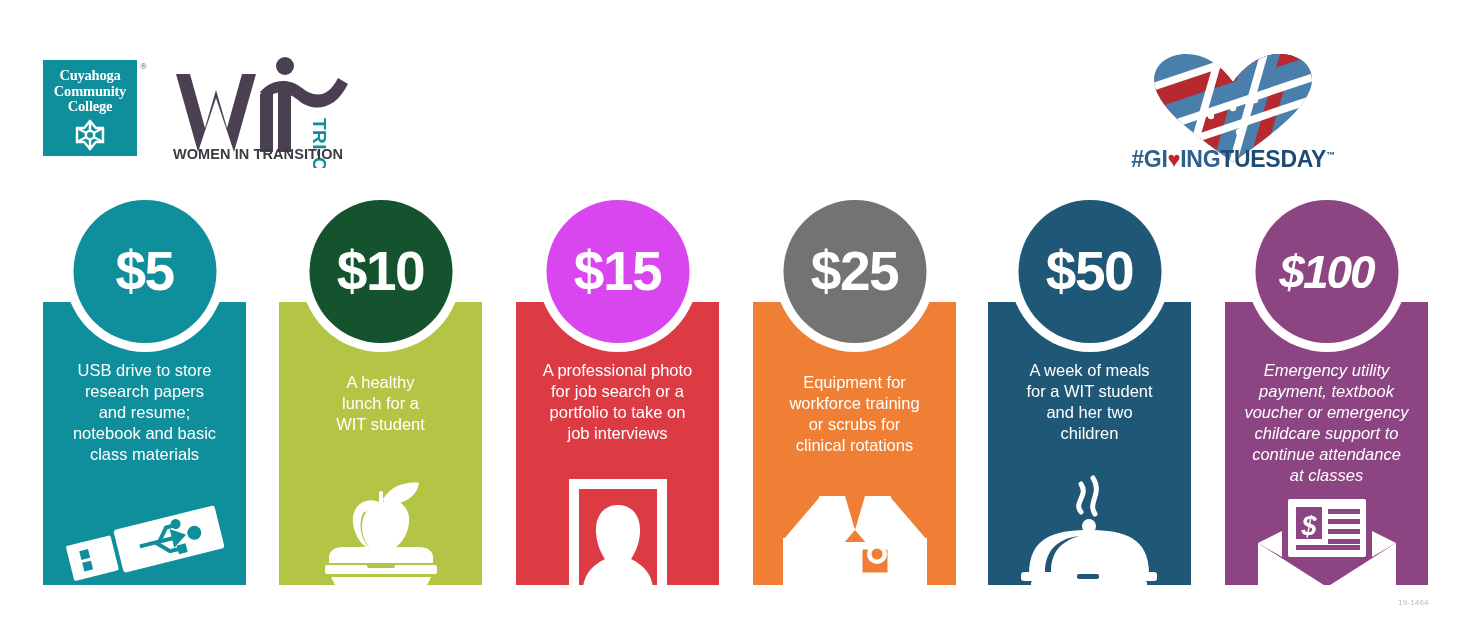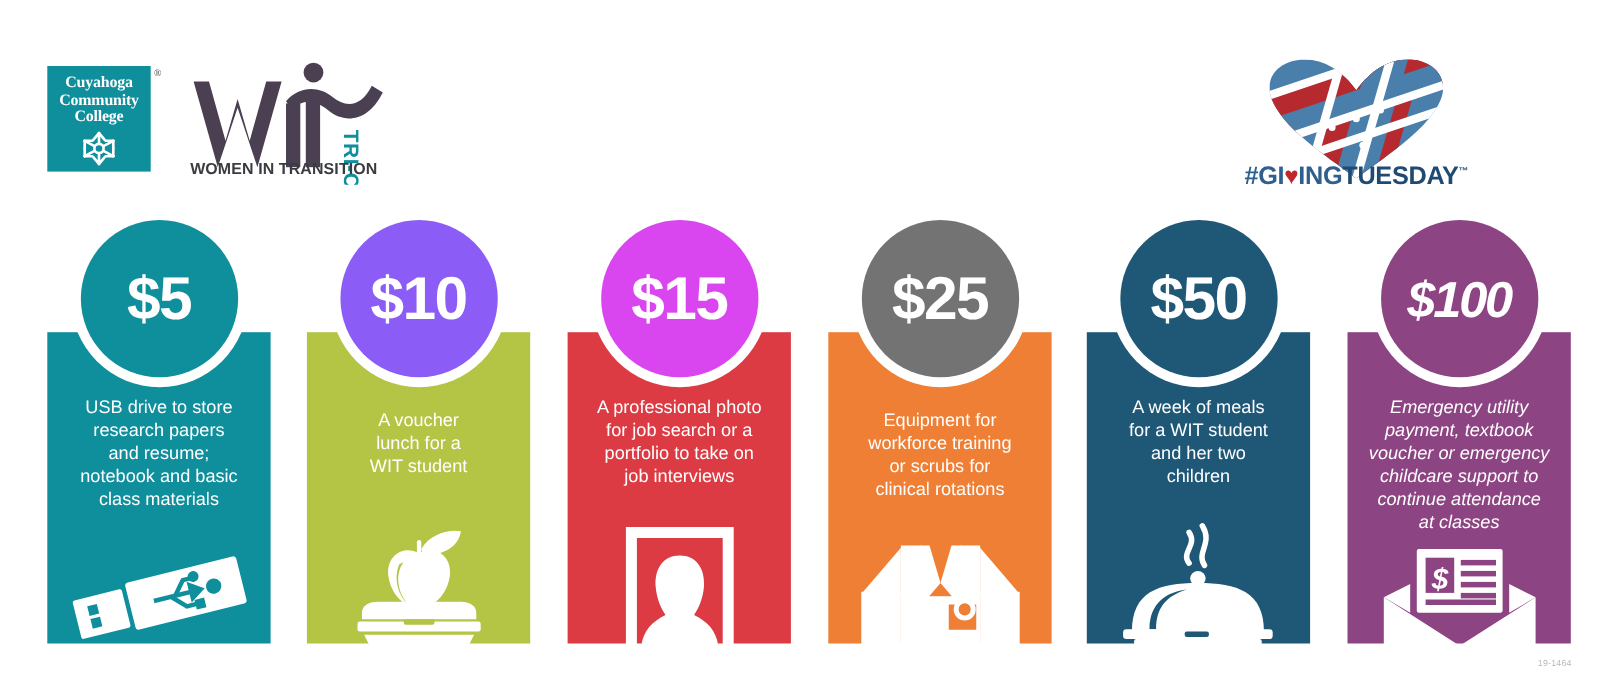--- a/index.html
+++ b/index.html
@@ -309,24 +309,24 @@
             <path d="M104 48 l10 -12 h8" stroke="#0f8e9c" stroke-width="4" fill="none"></path>
             <circle cx="124" cy="35" r="5"></circle>
           </g>
         </g>
       </svg>
     </div>
   </div>
 
   <div class="tier-card" id="tier-1">
     <div class="tier-body" style="background:#b4c444"></div>
-    <div class="tier-circle" style="background:#8b5cf6">
+    <div class="tier-circle" style="background:#14532d">
       <span class="tier-amount">$10</span>
     </div>
-    <div class="tier-desc">A voucher
+    <div class="tier-desc">A healthy
 lunch for a
 WIT student</div>
     <div class="tier-icon">
       <svg width="160" height="110" viewBox="0 0 160 110">
         <g fill="#ffffff">
 
           <path d="M80 26 C 66 18, 50 28, 52 46 C 54 64, 68 76, 80 76 C 92 76, 106 64, 108 46 C 110 28, 94 18, 80 26 Z"></path>
           <path d="M82 22 C 90 8, 108 4, 118 6 C 116 20, 102 28, 84 28 Z"></path>
           <rect x="78" y="14" width="4" height="14" rx="2"></rect>
 

